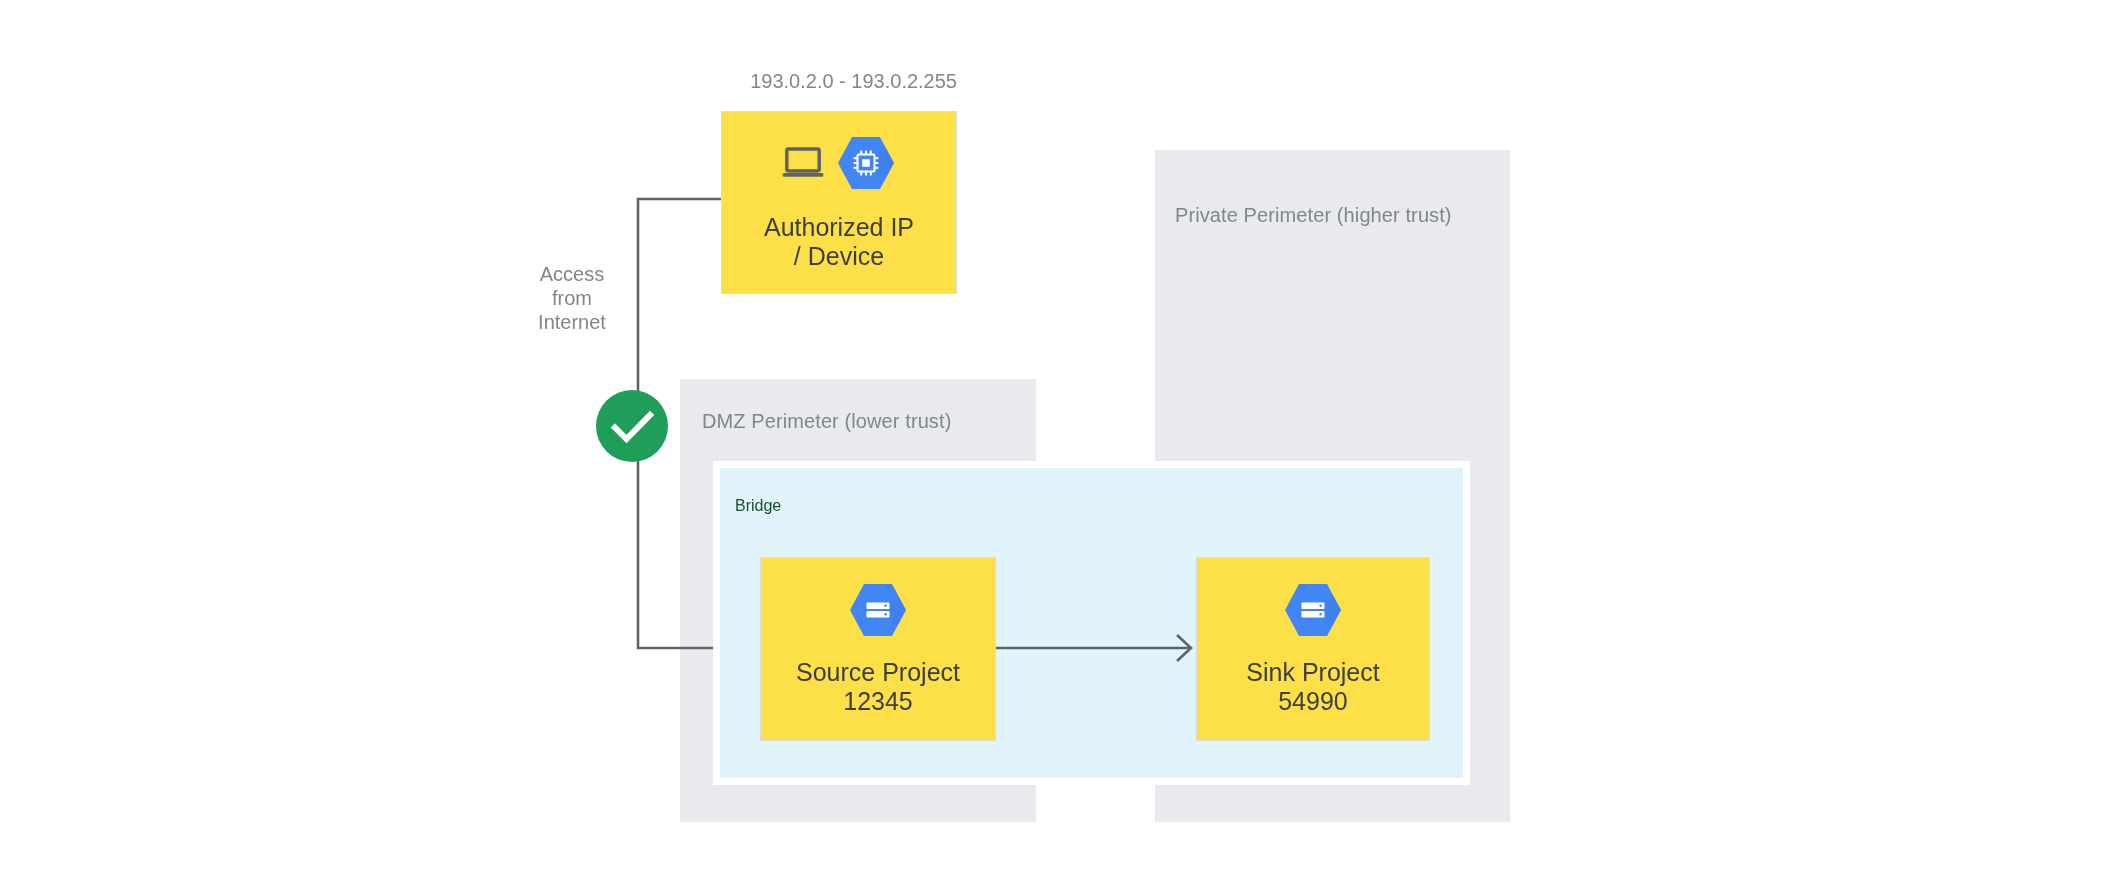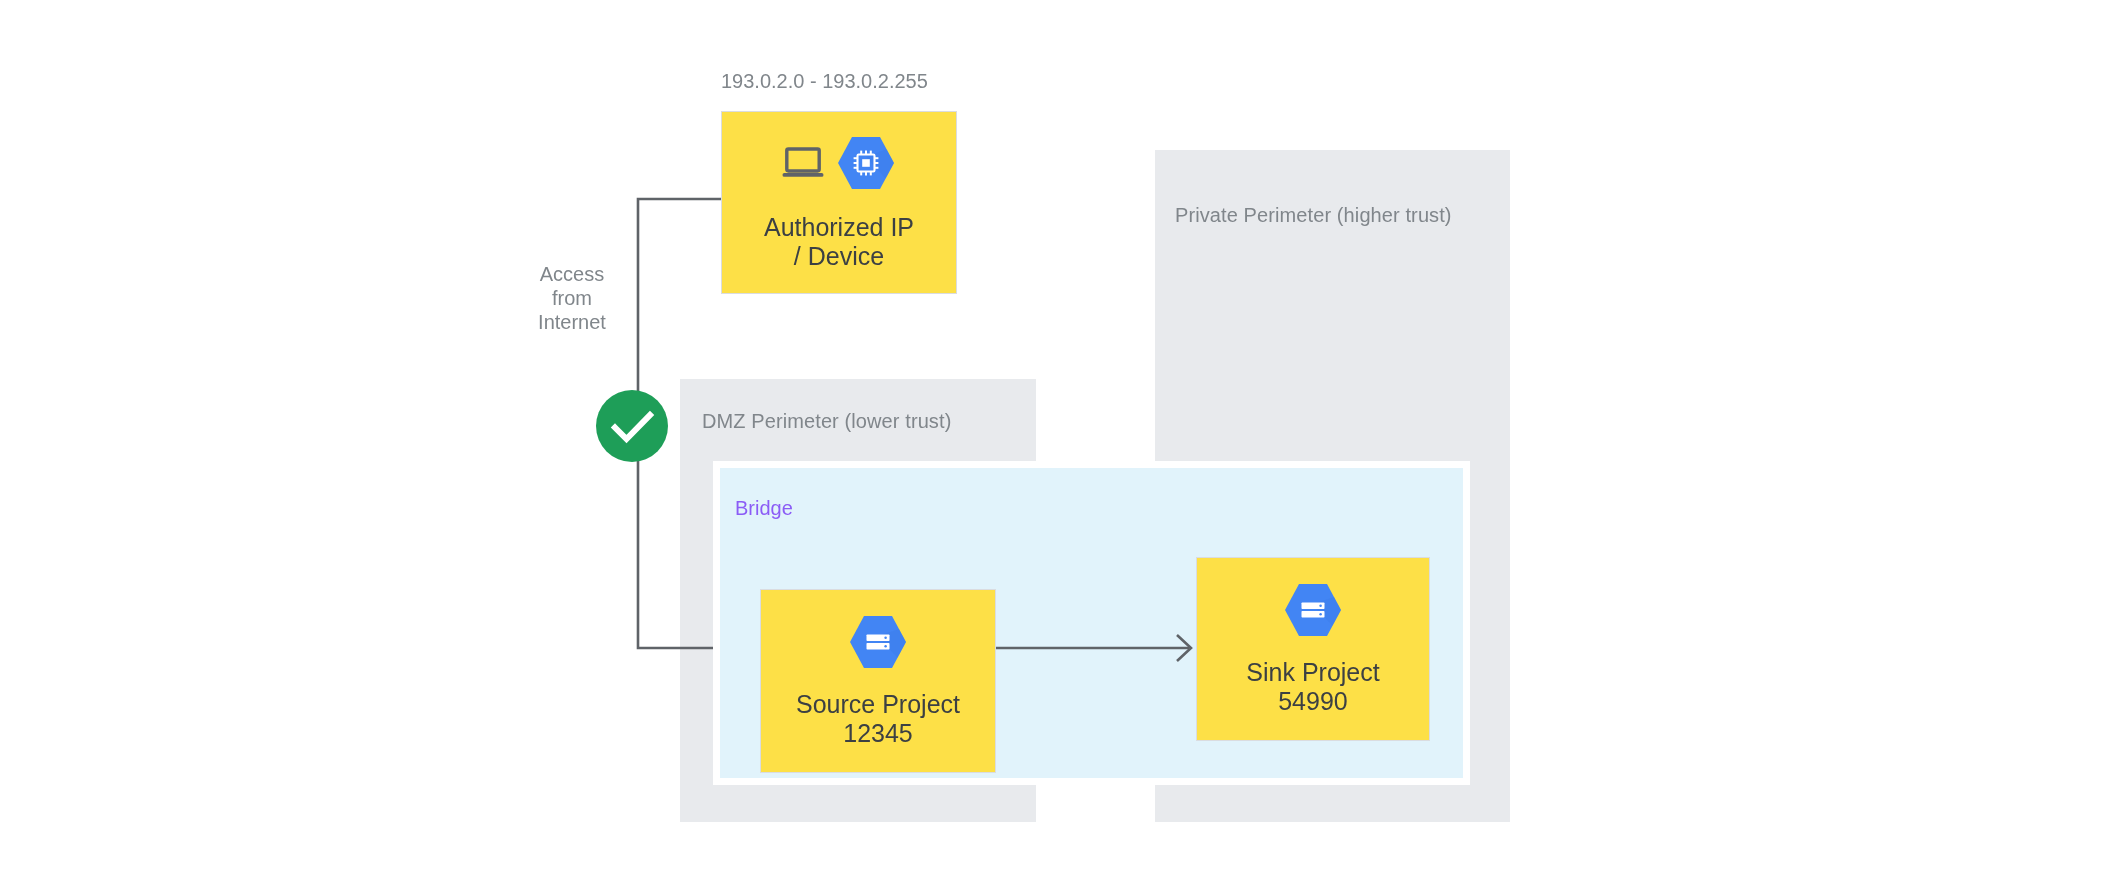--- a/index.html
+++ b/index.html
@@ -68,22 +68,22 @@
     width: 757px;
     height: 324px;
     background: #E1F3FB;
     border: 7px solid #ffffff;
     box-sizing: border-box;
   }
   #bridge-label {
     position: absolute;
     left: 735px;
     top: 497px;
-    font-size: 20px;
-    color: #8b5cf6;
+    font-size: 16px;
+    color: #14532d;
     white-space: nowrap;
   }
 
   
   #connectors {
     position: absolute;
     left: 0;
     top: 0;
     width: 2112px;
     height: 882px;
@@ -129,37 +129,36 @@
     top: 237px;
     width: 234px;
     height: 183px;
   }
 
   #node-source {
     left: 760px;
     top: 557px;
     width: 236px;
     height: 184px;
-    margin-top: 32px;
   }
 
   #node-sink {
     left: 1196px;
     top: 557px;
     width: 234px;
     height: 184px;
   }
 
   
   #ip-range-caption {
     position: absolute;
     left: 721px;
     top: 70px;
     width: 236px;
-    text-align: left;
+    text-align: right;
     font-size: 20px;
     color: #80868B;
     white-space: nowrap;
   }
 
   
   #access-label {
     position: absolute;
     left: 524px;
     top: 262px;

